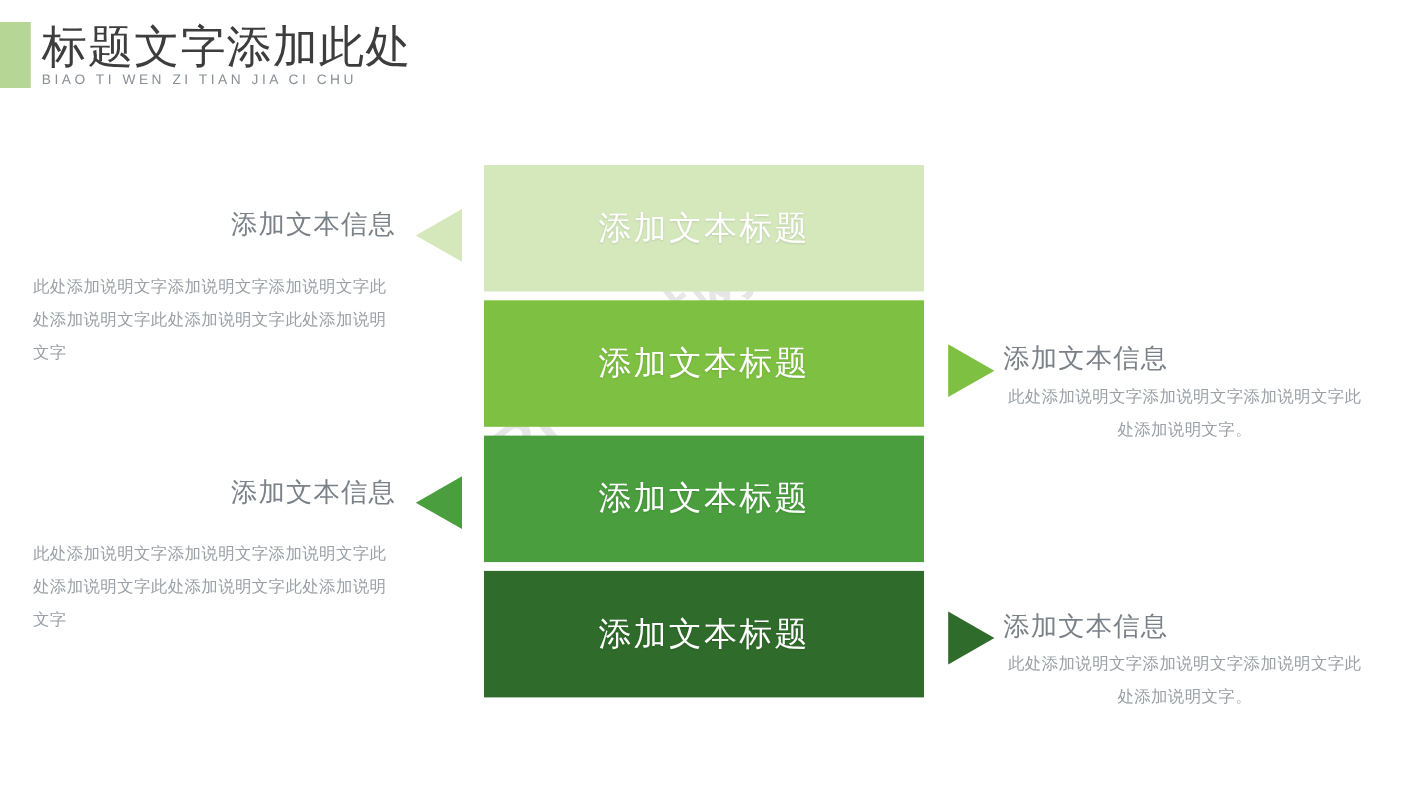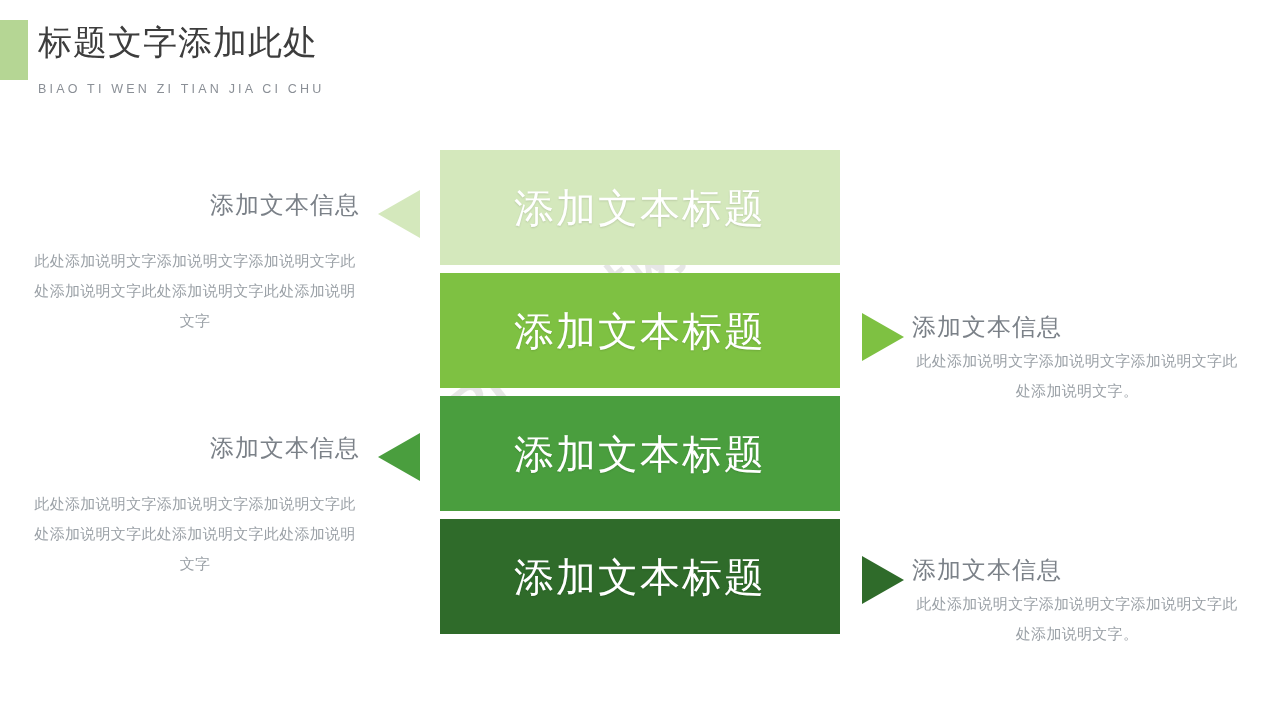--- a/index.html
+++ b/index.html
@@ -28,48 +28,48 @@
     height: 60px;
     background: #b5d694;
   }
   #title-group {
     position: absolute;
     left: 38px;
     top: 22px;
     width: 600px;
   }
   #title-main {
-    font-size: 34px;
+    font-size: 41px;
     line-height: 40px;
     color: #3d3d3d;
     font-weight: 400;
     letter-spacing: 1px;
     white-space: nowrap;
   }
   #title-sub {
-    margin-top: 19px;
+    margin-top: 2px;
     font-size: 12.5px;
     line-height: 16px;
     color: #8a8f96;
     letter-spacing: 3.2px;
     white-space: nowrap;
   }
 
   
   .bar {
     position: absolute;
     left: 440px;
     width: 400px;
     height: 115px;
     display: flex;
     align-items: center;
     justify-content: center;
   }
   .bar-label {
-    font-size: 40px;
+    font-size: 30px;
     line-height: 34px;
     color: #ffffff;
     letter-spacing: 2px;
     white-space: nowrap;
     text-shadow: 0 1px 2px rgba(0,0,0,0.12);
   }
   #bar-1 { top: 150px; }
   #bar-2 { top: 273px; }
   #bar-3 { top: 396px; }
   #bar-4 { top: 519px; }
@@ -111,21 +111,21 @@
     white-space: nowrap;
   }
   .side-body {
     margin-top: 6px;
     font-size: 15px;
     line-height: 30px;
     color: #9aa0a6;
     letter-spacing: 0.3px;
     text-align: center;
   }
-  .side-left .side-body { text-align: center; margin-top: 28px; }
+  .side-left .side-body { text-align: left; margin-top: 28px; }
 
   #text-1 { top: 192px; }
   #text-2 { top: 314px; }
   #text-3 { top: 435px; }
   #text-4 { top: 557px; }
 
   
   #watermark {
     position: absolute;
     left: 470px;

